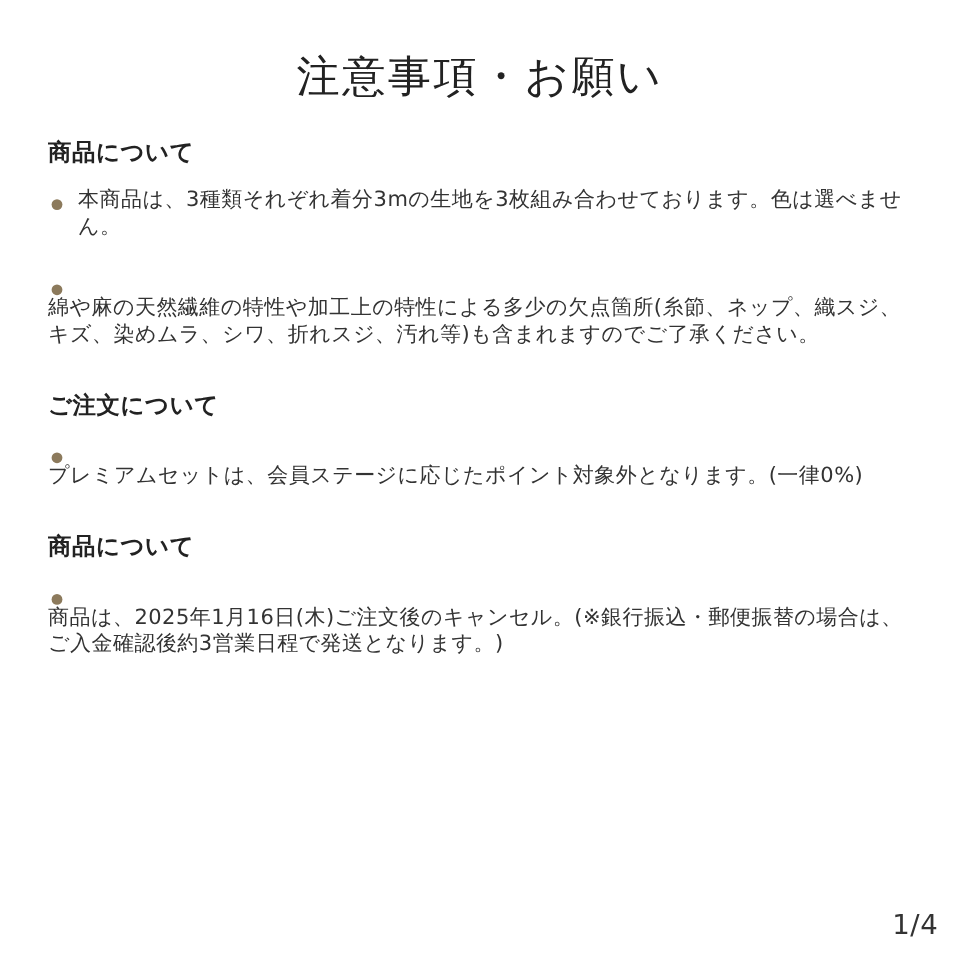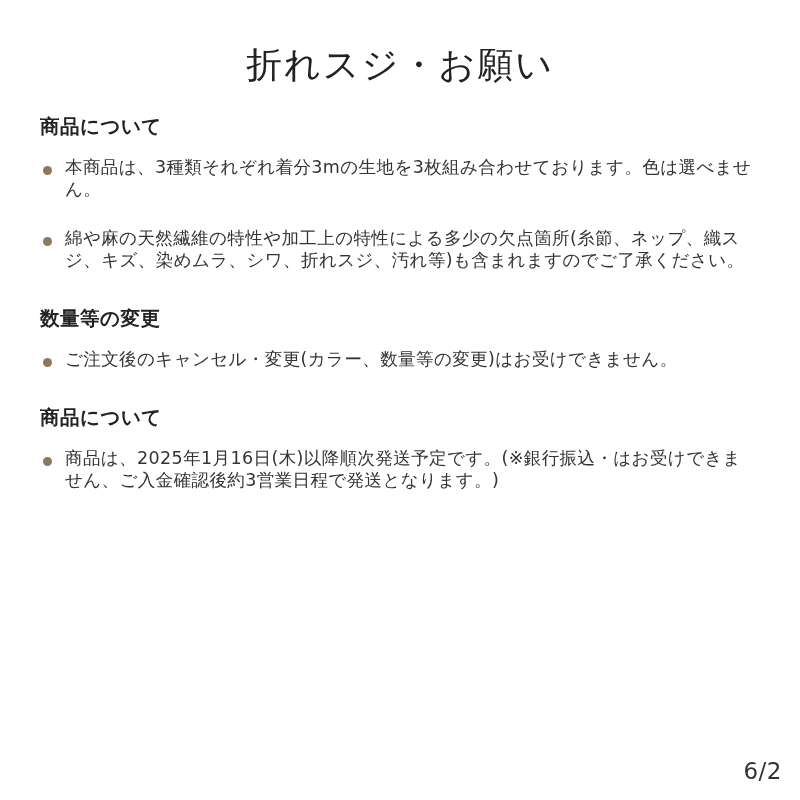--- a/index.html
+++ b/index.html
@@ -45,20 +45,21 @@
     margin: 0;
     padding: 0;
   }
   .bullet-list li {
     display: flex;
     align-items: flex-start;
     margin: 0 0 27px 0;
   }
   .bullet-list li:last-child {
     margin-bottom: 0;
+    flex-direction: column;
   }
   .dot {
     flex: 0 0 auto;
     width: 9px;
     height: 9px;
     border-radius: 50%;
     background: var(--bullet, #8c7a5c);
     margin: 10px 13px 0 3px;
   }
   .item-text {
@@ -76,51 +77,51 @@
     font-size: 23px;
     letter-spacing: 0.5px;
     color: var(--text, #333333);
   }
 </style>
 </head>
 <body>
 
 <div class="page">
 
-  <h1 class="page-title">折れスジ・お願い</h1>
+  <h1 class="page-title">注意事項・お願い</h1>
 
   <section class="section">
     <h2 class="section-heading">商品について</h2>
     <ul class="bullet-list">
       <li>
         <span class="dot"></span>
         <p class="item-text">本商品は、3種類それぞれ着分3mの生地を3枚組み合わせております。色は選べません。</p>
       </li>
       <li>
         <span class="dot"></span>
         <p class="item-text">綿や麻の天然繊維の特性や加工上の特性による多少の欠点箇所(糸節、ネップ、織スジ、キズ、染めムラ、シワ、折れスジ、汚れ等)も含まれますのでご了承ください。</p>
       </li>
     </ul>
   </section>
 
   <section class="section">
-    <h2 class="section-heading">数量等の変更</h2>
+    <h2 class="section-heading">ご注文について</h2>
     <ul class="bullet-list">
       <li>
         <span class="dot"></span>
-        <p class="item-text">ご注文後のキャンセル・変更(カラー、数量等の変更)はお受けできません。</p>
+        <p class="item-text">プレミアムセットは、会員ステージに応じたポイント対象外となります。(一律0%)</p>
       </li>
     </ul>
   </section>
 
   <section class="section">
     <h2 class="section-heading">商品について</h2>
     <ul class="bullet-list">
       <li>
         <span class="dot"></span>
-        <p class="item-text">商品は、2025年1月16日(木)以降順次発送予定です。(※銀行振込・はお受けできません、ご入金確認後約3営業日程で発送となります。)</p>
+        <p class="item-text">商品は、2025年1月16日(木)ご注文後のキャンセル。(※銀行振込・郵便振替の場合は、ご入金確認後約3営業日程で発送となります。)</p>
       </li>
     </ul>
   </section>
 
-  <div class="page-indicator">6/2</div>
+  <div class="page-indicator">1/4</div>
 
 </div>
 
 </body></html>

